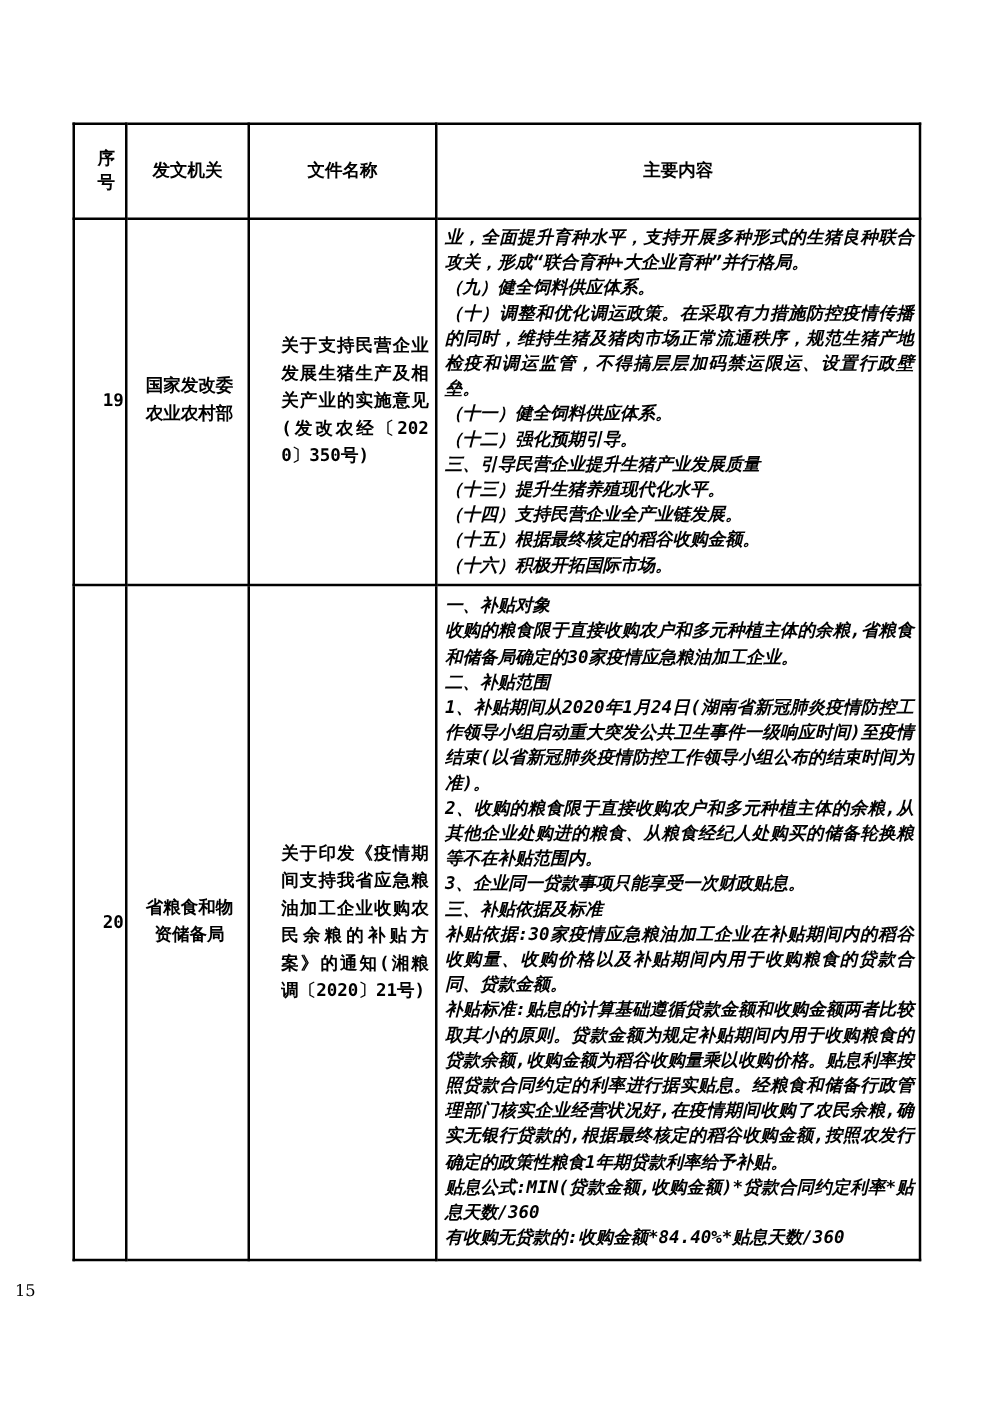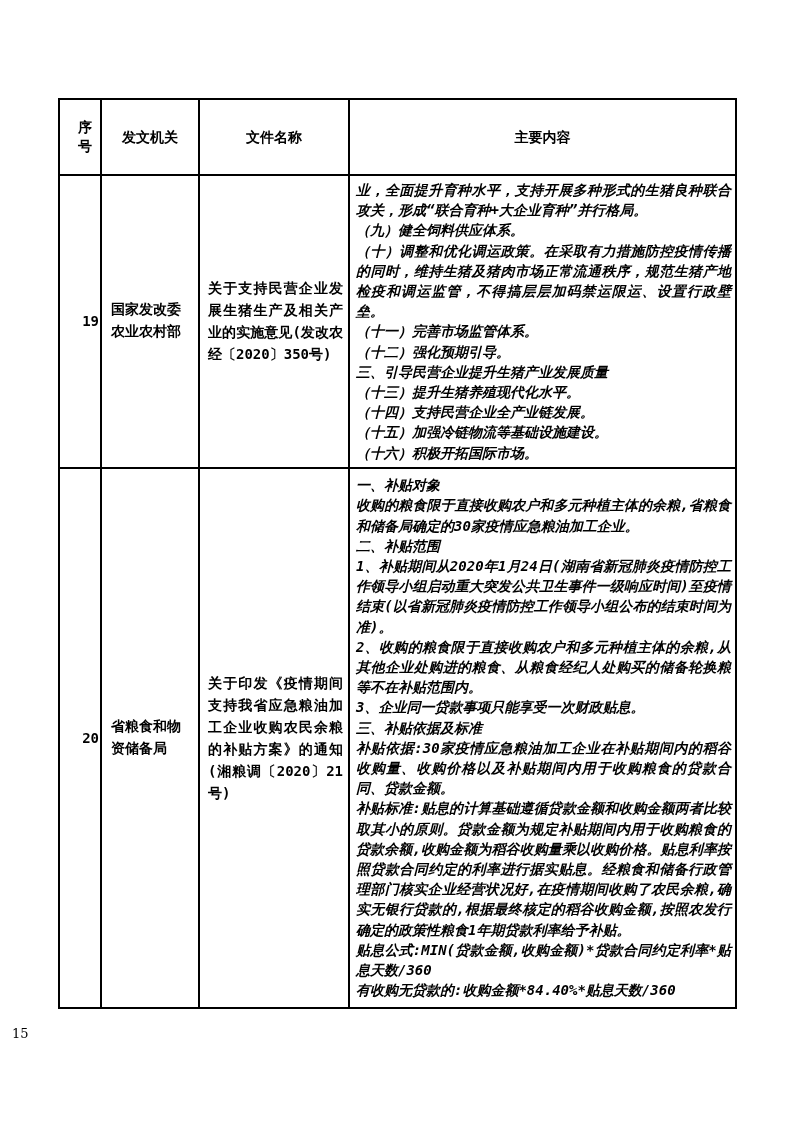--- a/index.html
+++ b/index.html
@@ -42,31 +42,31 @@
     padding: 18px;
     font-weight: 700;
   }
   .cell-index {
     text-align: right;
     vertical-align: middle;
     font-size: 14px;
   }
   .cell-agency {
     vertical-align: middle;
-    text-align: left;
+    text-align: center;
     font-size: 14px;
     line-height: 22px;
     padding: 2px 6px 4px 9px;
   }
   .cell-docname {
     vertical-align: middle;
     text-align: left;
     font-size: 14px;
     line-height: 22px;
-    padding: 2px 5px 2px 8px;
+    padding: 2px 5px 2px 25px;
     text-align: justify;
   }
   .cell-content {
     vertical-align: middle;
     font-size: 14px;
     line-height: 20.2px;
     padding: 4px 4px 4px 6px;
     text-align: justify;
     font-style: italic;
   }
@@ -111,26 +111,26 @@
         <td class="cell-index">19</td>
         <td class="cell-agency">
           <div>国家发改委</div>
           <div>农业农村部</div>
         </td>
         <td class="cell-docname">关于支持民营企业发展生猪生产及相关产业的实施意见(发改农经〔2020〕350号)</td>
         <td class="cell-content">
           <p>业，全面提升育种水平，支持开展多种形式的生猪良种联合攻关，形成“联合育种+大企业育种”并行格局。</p>
           <p>（九）健全饲料供应体系。</p>
           <p>（十）调整和优化调运政策。在采取有力措施防控疫情传播的同时，维持生猪及猪肉市场正常流通秩序，规范生猪产地检疫和调运监管，不得搞层层加码禁运限运、设置行政壁垒。</p>
-          <p>（十一）完善市场监管体系。</p>
+          <p>（十一）健全饲料供应体系。</p>
           <p>（十二）强化预期引导。</p>
           <p>三、引导民营企业提升生猪产业发展质量</p>
           <p>（十三）提升生猪养殖现代化水平。</p>
           <p>（十四）支持民营企业全产业链发展。</p>
-          <p>（十五）加强冷链物流等基础设施建设。</p>
+          <p>（十五）根据最终核定的稻谷收购金额。</p>
           <p>（十六）积极开拓国际市场。</p>
         </td>
       </tr>
       <tr class="row-20">
         <td class="cell-index">20</td>
         <td class="cell-agency">
           <div>省粮食和物资储备局</div>
         </td>
         <td class="cell-docname">关于印发《疫情期间支持我省应急粮油加工企业收购农民余粮的补贴方案》的通知(湘粮调〔2020〕21号)</td>
         <td class="cell-content">

